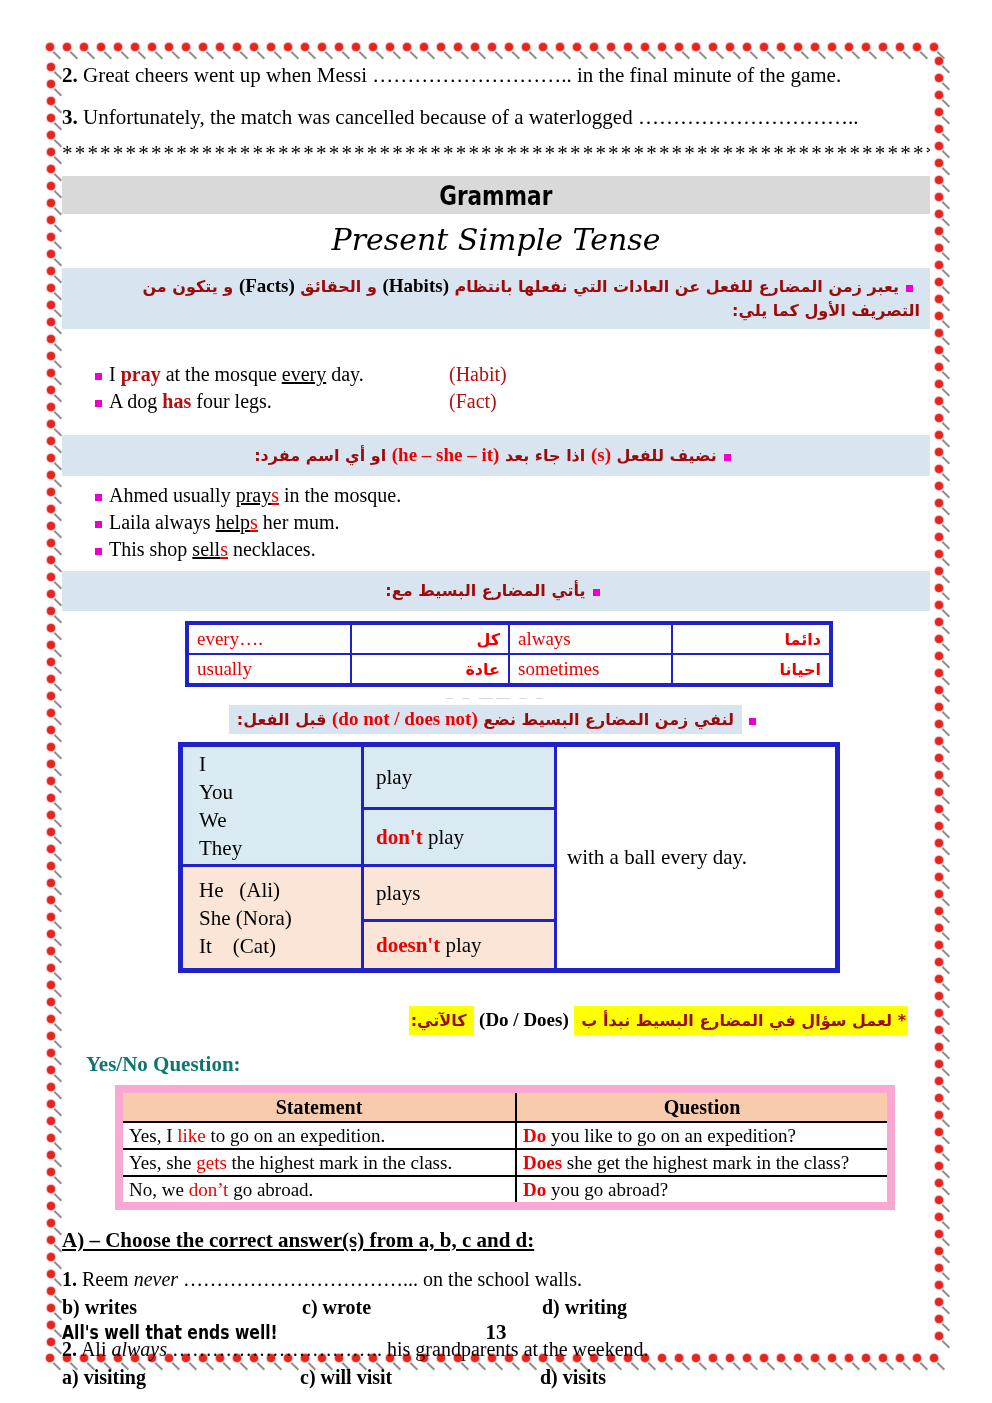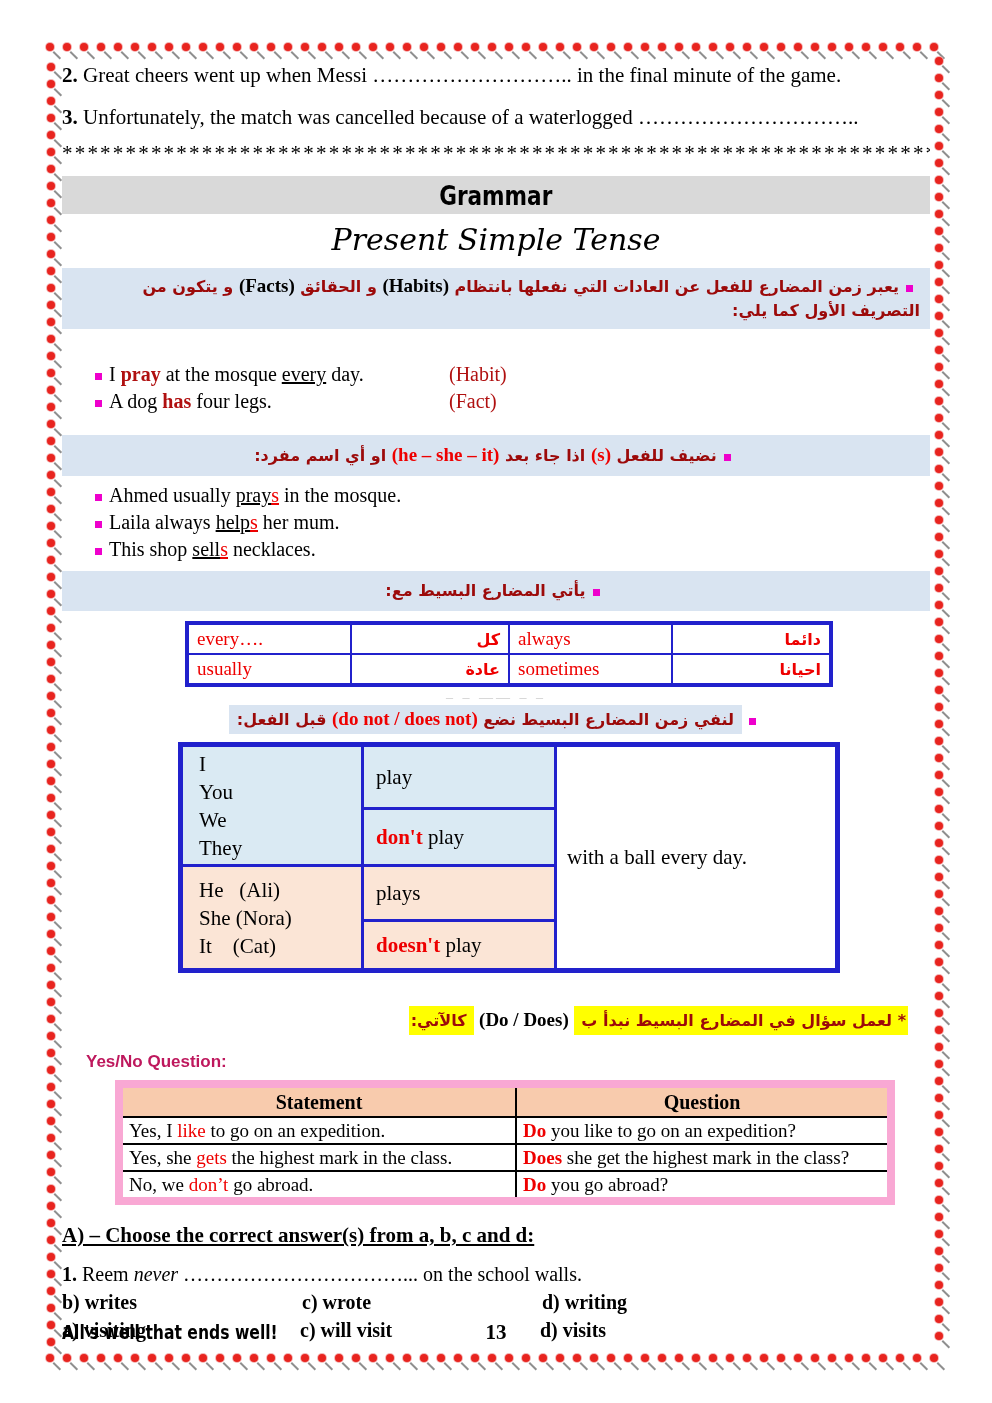--- a/index.html
+++ b/index.html
@@ -51,21 +51,21 @@
   .conj-table .subj{width:152px;white-space:pre-wrap;line-height:28px;padding-left:16px;vertical-align:middle;}
   .conj-table .mid{width:168px;vertical-align:middle;padding-left:12px;}
   .conj-table .h1{height:56px;} .conj-table .h2{height:50px;}
   .conj-table .h3{height:48px;} .conj-table .h4{height:42px;}
   .cblue{background:var(--light-blue-cell);} .cpeach{background:var(--peach);}
   .aux{color:var(--red);font-weight:bold;}
   .comp{width:258px;background:#fff;vertical-align:middle;padding-left:12px;}
   .question-rule{margin-top:30px;margin-right:22px;direction:rtl;text-align:right;line-height:34px;}
   .yellowbg{background:var(--yellow);padding:5px 2px;}
   .dodoes{font-family:"Liberation Serif",serif;font-weight:bold;color:#000;font-size:19px;background:#fff;padding:5px 5px;}
-  .yesno-heading{margin:14px 0 0 24px;font-family:Liberation Sans, sans-serif;font-weight:bold;font-size:17px;color:#be185d;}
+  .yesno-heading{margin:14px 0 0 24px;font-family:Liberation Serif, serif;font-weight:bold;font-size:21px;color:#0f766e;}
   .qa-table{margin:8px 0 0 53px;border-collapse:collapse;border:8px solid #f9a8d4;width:780px;table-layout:fixed;}
   .qa-table th{border:2px solid #000;background:var(--header-peach);font-size:20px;height:26px;text-align:center;}
   .qa-table th.c1{width:390px;}
   .qa-table td{border:2px solid #000;font-size:19px;height:25px;padding:0 6px;white-space:nowrap;overflow:hidden;}
   .redw{color:var(--red);} .redb{color:var(--red);font-weight:bold;}
   .secA{margin-top:16px;font-size:21px;font-weight:bold;text-decoration:underline;line-height:28px;}
   .q{margin-top:12px;font-size:20px;line-height:26px;}
   .opts{display:flex;margin-top:2px;font-size:20px;font-weight:bold;line-height:26px;}
   .opts .o1{width:238px;} .opts .o2{width:240px;} .opts .o3{width:240px;} .opts .o4{flex:1;}
   .footer{position:absolute;left:62px;top:1320px;width:868px;height:30px;}
@@ -439,20 +439,21 @@
 
     <div class="secA">A) – Choose the correct answer(s) from a, b, c and d:</div>
 
     <div class="q"><span class="qnum">1.</span><span> Reem </span><em>never</em><span> ……………………………... on the school walls.</span></div>
     <div class="opts">
       <span class="o2">b) writes</span>
       <span class="o3">c) wrote</span>
       <span class="o4">d) writing</span>
     </div>
 
+    <div class="q" style="margin-top:16px"><span class="qnum">2.</span><span> Ali </span><em>always</em><span> ………………………….. his grandparents at the weekend.</span></div>
     <div class="opts">
       <span class="o1">a) visiting</span>
       <span class="o3">c) will visit</span>
       <span class="o4">d) visits</span>
     </div>
   </div>
 
   <div class="footer">
     <span class="motto">All's well that ends well!</span>
     <span class="pageno">13</span>

